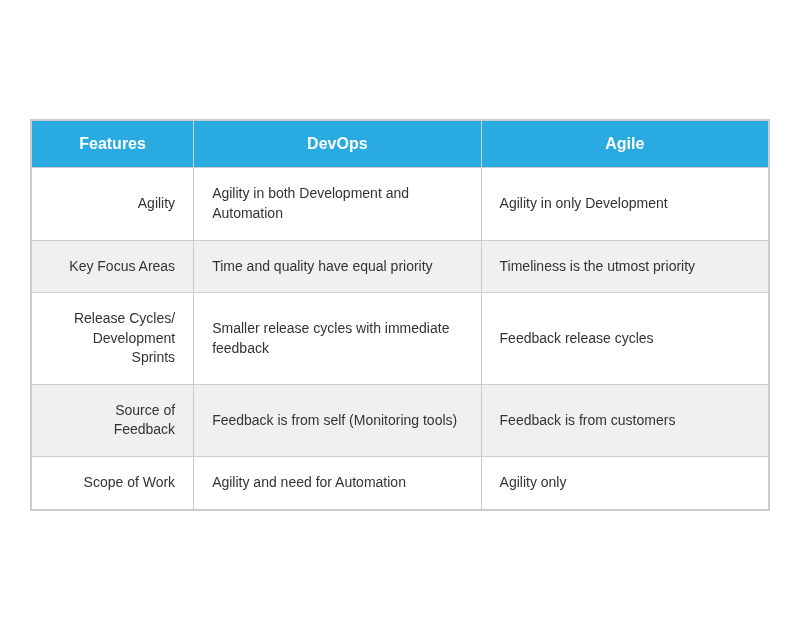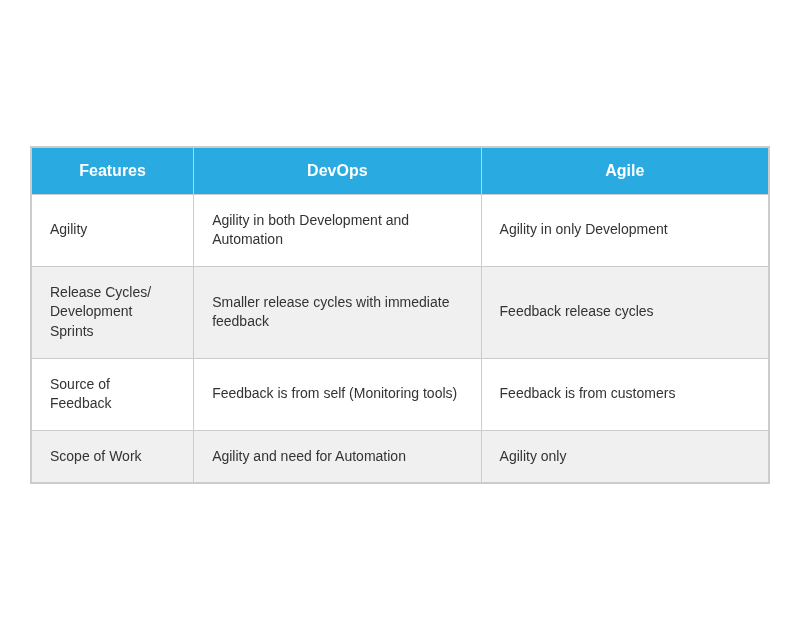--- a/index.html
+++ b/index.html
@@ -54,20 +54,21 @@
       border: 1px solid #cccccc;
       vertical-align: middle;
       line-height: 1.4;
       color: #333333;
     }
 
     tbody tr td:first-child {
       font-weight: normal;
       color: #333333;
       width: 22%;
+      text-align: right;
     }
 
     tbody tr td:nth-child(2) {
       width: 39%;
     }
 
     tbody tr td:nth-child(3) {
       width: 39%;
       margin-top: 18px;
     }
@@ -84,20 +85,25 @@
         <th>Agile</th>
       </tr>
     </thead>
     <tbody id="table-body">
     <tr>
           <td>Agility</td>
           <td>Agility in both Development and  Automation</td>
           <td>Agility in only Development</td>
         </tr>
         <tr>
+          <td>Key Focus Areas</td>
+          <td>Time and quality have equal priority</td>
+          <td>Timeliness is the utmost priority</td>
+        </tr>
+        <tr>
           <td>Release Cycles/ Development Sprints</td>
           <td>Smaller release cycles with immediate feedback</td>
           <td>Feedback release cycles</td>
         </tr>
         <tr>
           <td>Source of Feedback</td>
           <td>Feedback is from self (Monitoring tools)</td>
           <td>Feedback is from customers</td>
         </tr>
         <tr>

